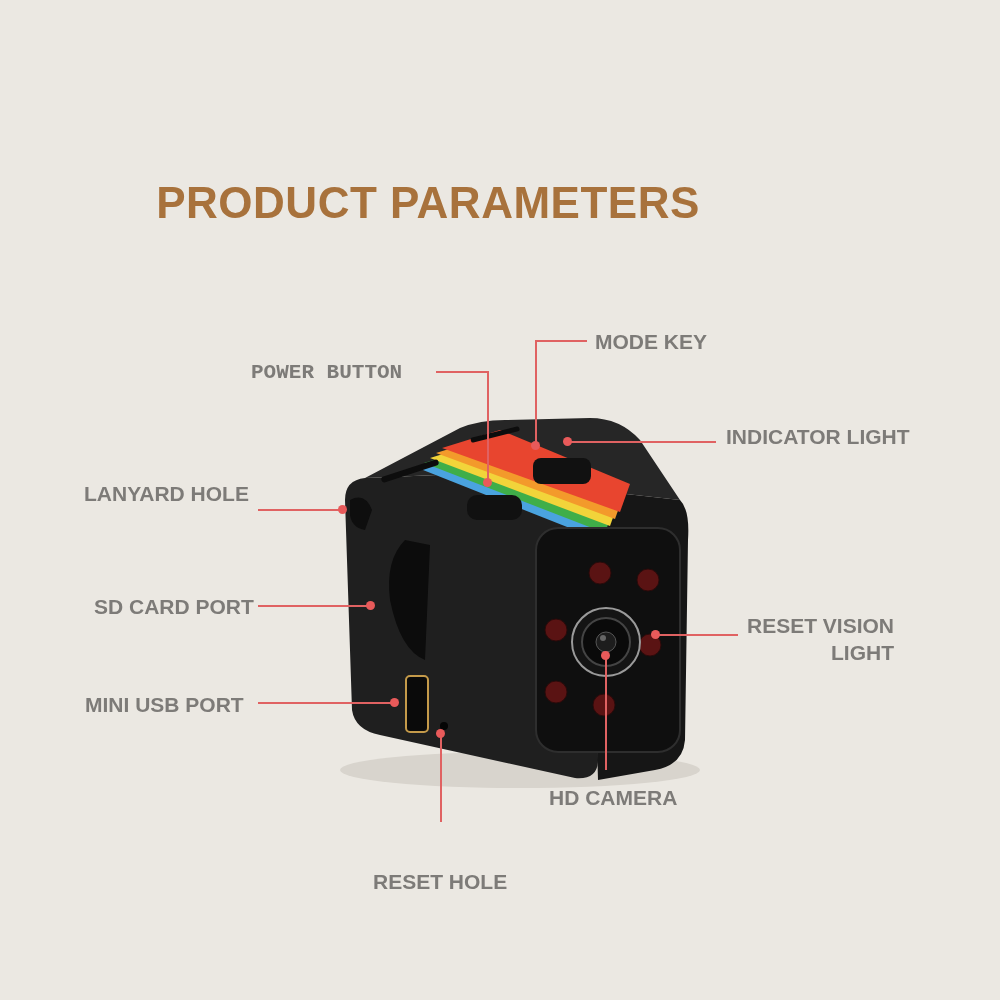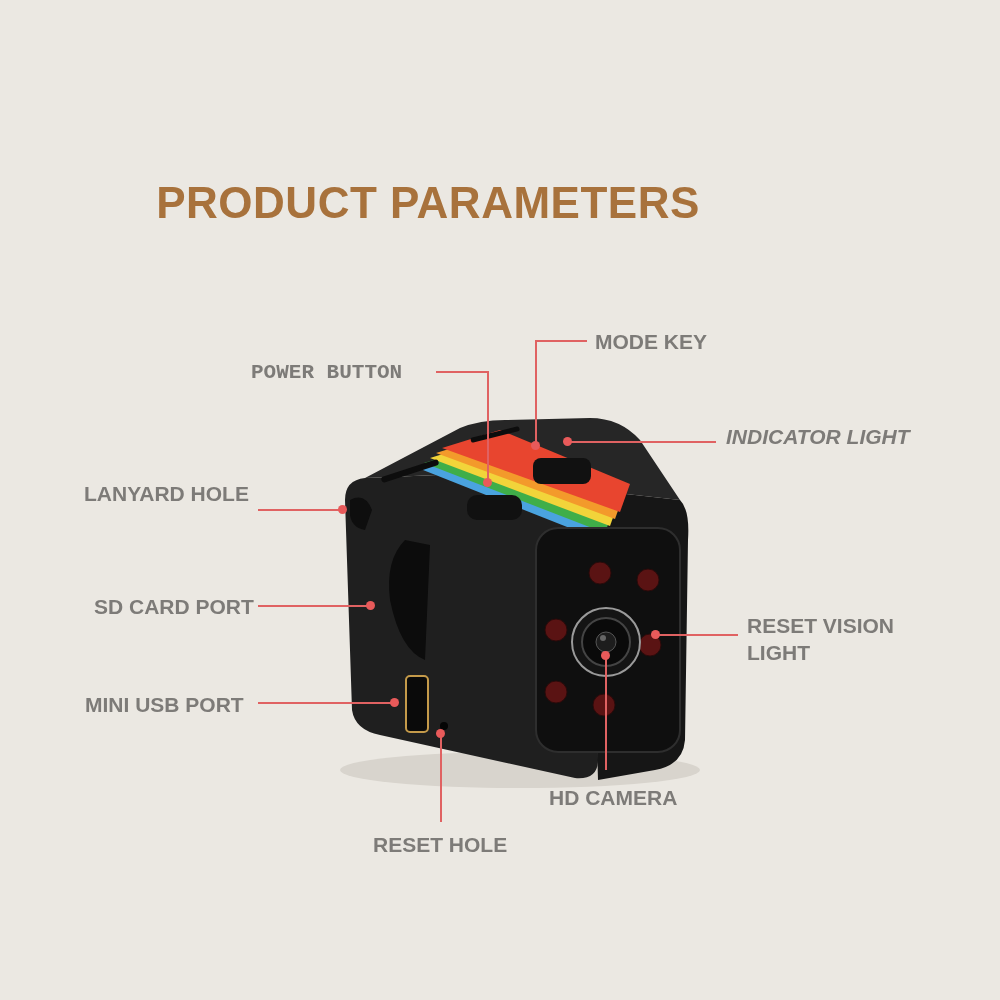--- a/index.html
+++ b/index.html
@@ -1,18 +1,18 @@
 <!DOCTYPE html>
 <html><head>
 <meta charset="utf-8">
 <style>
   html,body{margin:0;padding:0;}
   body{width:1000px;height:1000px;background:#ebe8e2;position:relative;overflow:hidden;font-family:"Liberation Sans","DejaVu Sans",sans-serif;}
   .title{position:absolute;left:0;top:178px;width:856px;text-align:center;font-size:44px;font-weight:bold;color:#a8723c;letter-spacing:0.5px;}
-  .label{position:absolute;font-size:21px;font-weight:bold;color:#7d7b78;line-height:27px;white-space:nowrap;}
+  .label{position:absolute;font-size:21px;font-weight:bold;color:#7d7b78;line-height:27px;white-space:nowrap;text-align:right;}
   .line{position:absolute;background:#e06262;}
   .dot{position:absolute;width:9px;height:9px;border-radius:50%;background:#e85a5a;}
   svg.cam{position:absolute;left:0;top:0;}
 </style>
 </head>
 <body>
 
 <div class="title">PRODUCT PARAMETERS</div>
 
 <svg class="cam" width="1000" height="1000">
@@ -69,21 +69,21 @@
 <div class="dot" style="left:531px;top:441px;"></div>
 <div class="label" style="left:595px;top:328px;">MODE KEY</div>
 
 <div class="line" style="left:436px;top:371px;width:52px;height:2px;"></div>
 <div class="line" style="left:487px;top:371px;width:2px;height:110px;"></div>
 <div class="dot" style="left:483px;top:478px;"></div>
 <div class="label" style="left:251px;top:359px;font-family:Liberation Mono, monospace;">POWER BUTTON</div>
 
 <div class="line" style="left:570px;top:441px;width:146px;height:2px;"></div>
 <div class="dot" style="left:563px;top:437px;"></div>
-<div class="label" style="left:726px;top:423px;font-style:italic;">
+<div class="label" style="left:726px;top:423px;">
   <div>INDICATOR LIGHT</div>
 </div>
 
 <div class="line" style="left:258px;top:509px;width:84px;height:2px;"></div>
 <div class="dot" style="left:338px;top:505px;"></div>
 <div class="label" style="left:84px;top:480px;">LANYARD HOLE</div>
 
 <div class="line" style="left:258px;top:605px;width:112px;height:2px;"></div>
 <div class="dot" style="left:366px;top:601px;"></div>
 <div class="label" style="left:94px;top:593px;">SD CARD PORT</div>
@@ -98,13 +98,13 @@
 <div class="line" style="left:258px;top:702px;width:136px;height:2px;"></div>
 <div class="dot" style="left:390px;top:698px;"></div>
 <div class="label" style="left:85px;top:691px;">MINI USB PORT</div>
 
 <div class="line" style="left:605px;top:654px;width:2px;height:116px;"></div>
 <div class="dot" style="left:601px;top:651px;"></div>
 <div class="label" style="left:549px;top:784px;">HD CAMERA</div>
 
 <div class="line" style="left:440px;top:732px;width:2px;height:90px;"></div>
 <div class="dot" style="left:436px;top:729px;"></div>
-<div class="label" style="left:373px;top:831px;">RESET HOLE</div>
+<div class="label" style="left:373px;top:868px;">RESET HOLE</div>
 
 </body></html>

